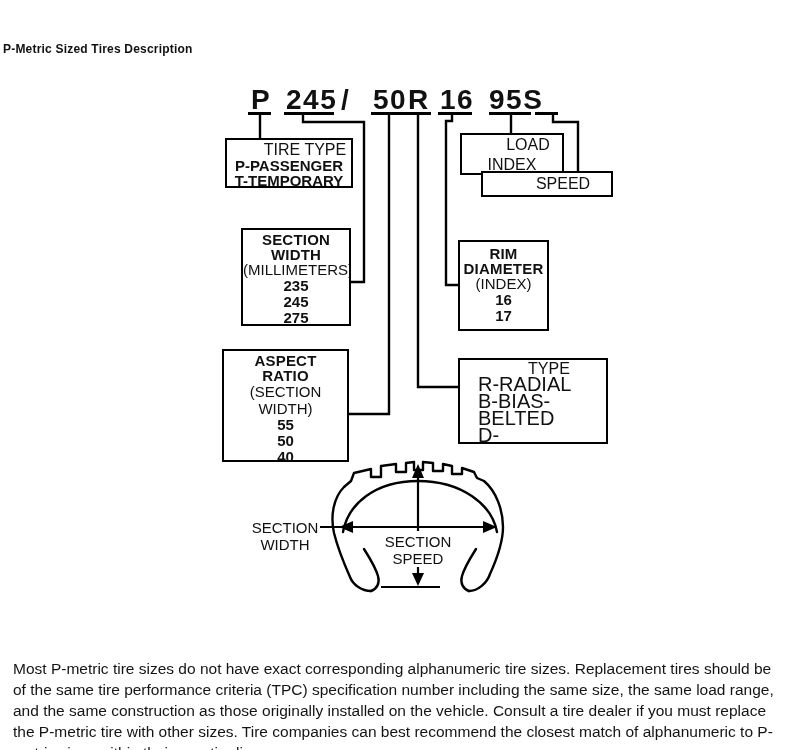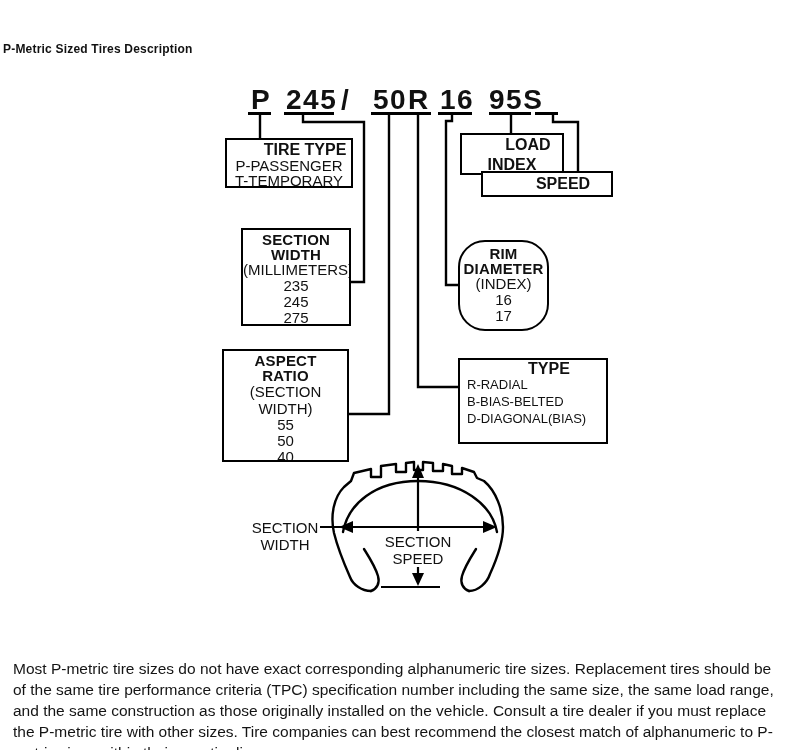--- a/index.html
+++ b/index.html
@@ -5,25 +5,25 @@
   html,body{margin:0;padding:0;background:#fff;}
   .page{position:relative;width:800px;height:750px;background:#fff;overflow:hidden;
         font-family:"Liberation Sans",sans-serif;color:#111;}
   .title{position:absolute;left:3px;top:9px;font-size:12px;font-weight:bold;letter-spacing:.2px;margin-top:33px;}
   svg.lines{position:absolute;left:0;top:0;z-index:1;}
   .code-seg{position:absolute;top:84px;z-index:2;font-size:28px;font-weight:bold;letter-spacing:1.5px;white-space:nowrap;}
   .underline{position:absolute;top:112px;height:3px;background:#000;z-index:2;}
   .box{position:absolute;box-sizing:border-box;border:2px solid #000;background:#fff;
        text-align:center;z-index:2;overflow:hidden;}
   .bt{font-weight:bold;font-size:15px;line-height:15px;letter-spacing:.2px;}
-  .bt-lg{font-weight:bold;font-size:16px;line-height:17px;padding-left:32px;}
+  .bt-lg{font-weight:normal;font-size:16px;line-height:17px;padding-left:32px;}
   .bs{font-size:15px;line-height:16px;}
-  .bv{font-size:15px;line-height:16px;}
+  .bv{font-size:15px;line-height:16px;font-weight:bold;}
   .frac-num{display:inline-block;border-bottom:2px solid #000;font-size:13px;line-height:16px;padding:0 1px;}
-  .left-items{ text-align:left;padding-left:7px;font-size:13px;line-height:17px;}
+  .left-items{ text-align:left;padding-left:18px;font-size:20px;line-height:17px;}
   .diag-label{position:absolute;z-index:2;text-align:center;font-size:15px;line-height:17px;}
   .bg-white{background:#fff;}
   .footer{position:absolute;left:13px;top:642px;width:774px;z-index:2;
           font-size:15.5px;line-height:21px;color:#141414;}
 </style>
 </head>
 <body>
 
 <div class="page">
 
@@ -112,21 +112,21 @@
 
   <div class="box" style="left:241px;top:228px;width:110px;height:98px;padding-top:2px;">
     <div class="bt">SECTION</div>
     <div class="bt">WIDTH</div>
     <div class="bs">(MILLIMETERS)</div>
     <div class="bv">235</div>
     <div class="bv">245</div>
     <div class="bv">275</div>
   </div>
 
-  <div class="box" style="left:458px;top:240px;width:91px;height:91px;padding-top:4px;border-radius:27px;">
+  <div class="box" style="left:458px;top:240px;width:91px;height:91px;padding-top:4px;">
     <div class="bt">RIM</div>
     <div class="bt">DIAMETER</div>
     <div class="bs">(INDEX)</div>
     <div class="bv">16</div>
     <div class="bv">17</div>
   </div>
 
   <div class="box" style="left:222px;top:349px;width:127px;height:113px;padding-top:2px;text-align:center;">
     <div class="bt">ASPECT</div>
     <div class="bt">RATIO</div>

